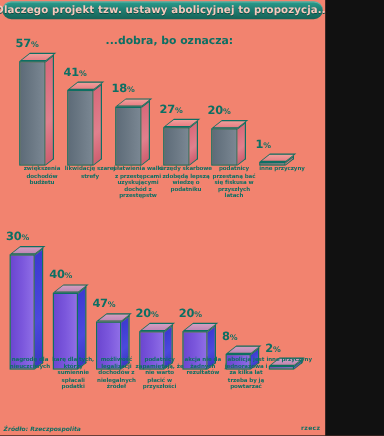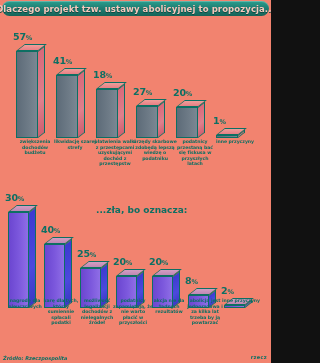--- a/index.html
+++ b/index.html
@@ -148,22 +148,22 @@
 </style>
 </head>
 <body>
 
 <div id="page">
 
   <div id="titlebar">
     <span class="t">Dlaczego projekt tzw. ustawy abolicyjnej to propozycja...</span>
   </div>
 
-
-  <div class="section-head" id="head-bad">...zła, bo oznacza:</div>
+  <div class="section-head" id="head-good">...dobra, bo oznacza:</div>
+
 
   <div class="chart good" id="chart-good">
       <div class="bar-slot" style="left: 16px; bottom: 37px; width: 29px;">
         <div class="val" style="left: -3px; bottom: 96px;"><span class="n">57</span><span class="pct">%</span></div>
         <div class="bar3d" style="width: 29px; height: 94px;">
           <div class="front" style="width: 22px; height: 87px;"></div>
           <div class="side" style="left: 22px; width: 7px; height: 87px; bottom: 0px; transform: skewY(-38deg); transform-origin: left bottom;"></div>
           <div class="top" style="left: 0px; bottom: 87px; width: 22px; height: 7px; transform: skewX(-52deg); transform-origin: left bottom;"></div>
         </div>
       </div>
@@ -227,21 +227,21 @@
       <div class="bar-slot" style="left: 44px; bottom: 52px; width: 28px;">
         <div class="val" style="left: -3px; bottom: 73px;"><span class="n">40</span><span class="pct">%</span></div>
         <div class="bar3d" style="width: 28px; height: 71px;">
           <div class="front" style="width: 21px; height: 64px;"></div>
           <div class="side" style="left: 21px; width: 7px; height: 64px; bottom: 0px; transform: skewY(-38deg); transform-origin: left bottom;"></div>
           <div class="top" style="left: 0px; bottom: 64px; width: 21px; height: 7px; transform: skewX(-52deg); transform-origin: left bottom;"></div>
         </div>
       </div>
       <div class="cap" style="left: 41px; top: 110px; width: 40px;">karę dla tych, którzy sumiennie spłacali podatki</div>
       <div class="bar-slot" style="left: 80px; bottom: 52px; width: 28px;">
-        <div class="val" style="left: -3px; bottom: 49px;"><span class="n">25</span><span class="pct">%</span></div>
+        <div class="val" style="left: -3px; bottom: 49px;"><span class="n">47</span><span class="pct">%</span></div>
         <div class="bar3d" style="width: 28px; height: 47px;">
           <div class="front" style="width: 21px; height: 40px;"></div>
           <div class="side" style="left: 21px; width: 7px; height: 40px; bottom: 0px; transform: skewY(-38deg); transform-origin: left bottom;"></div>
           <div class="top" style="left: 0px; bottom: 40px; width: 21px; height: 7px; transform: skewX(-52deg); transform-origin: left bottom;"></div>
         </div>
       </div>
       <div class="cap" style="left: 77px; top: 110px; width: 40px;">możliwość legalizacji dochodów z nielegalnych źródeł</div>
       <div class="bar-slot" style="left: 116px; bottom: 52px; width: 28px;">
         <div class="val" style="left: -3px; bottom: 41px;"><span class="n">20</span><span class="pct">%</span></div>
         <div class="bar3d" style="width: 28px; height: 39px;">

